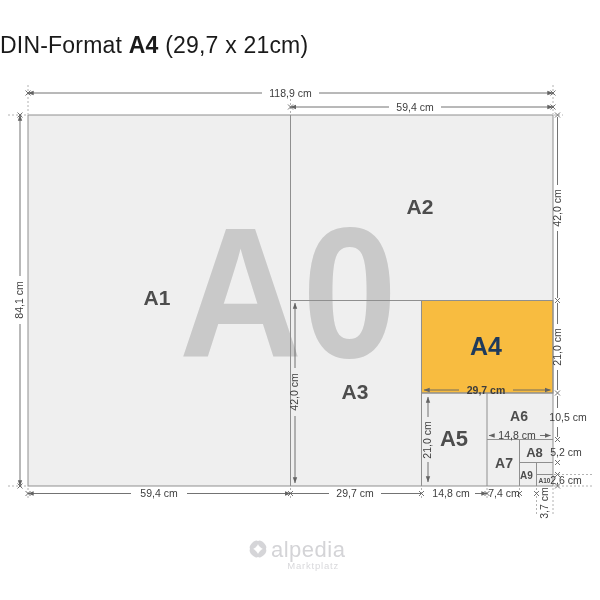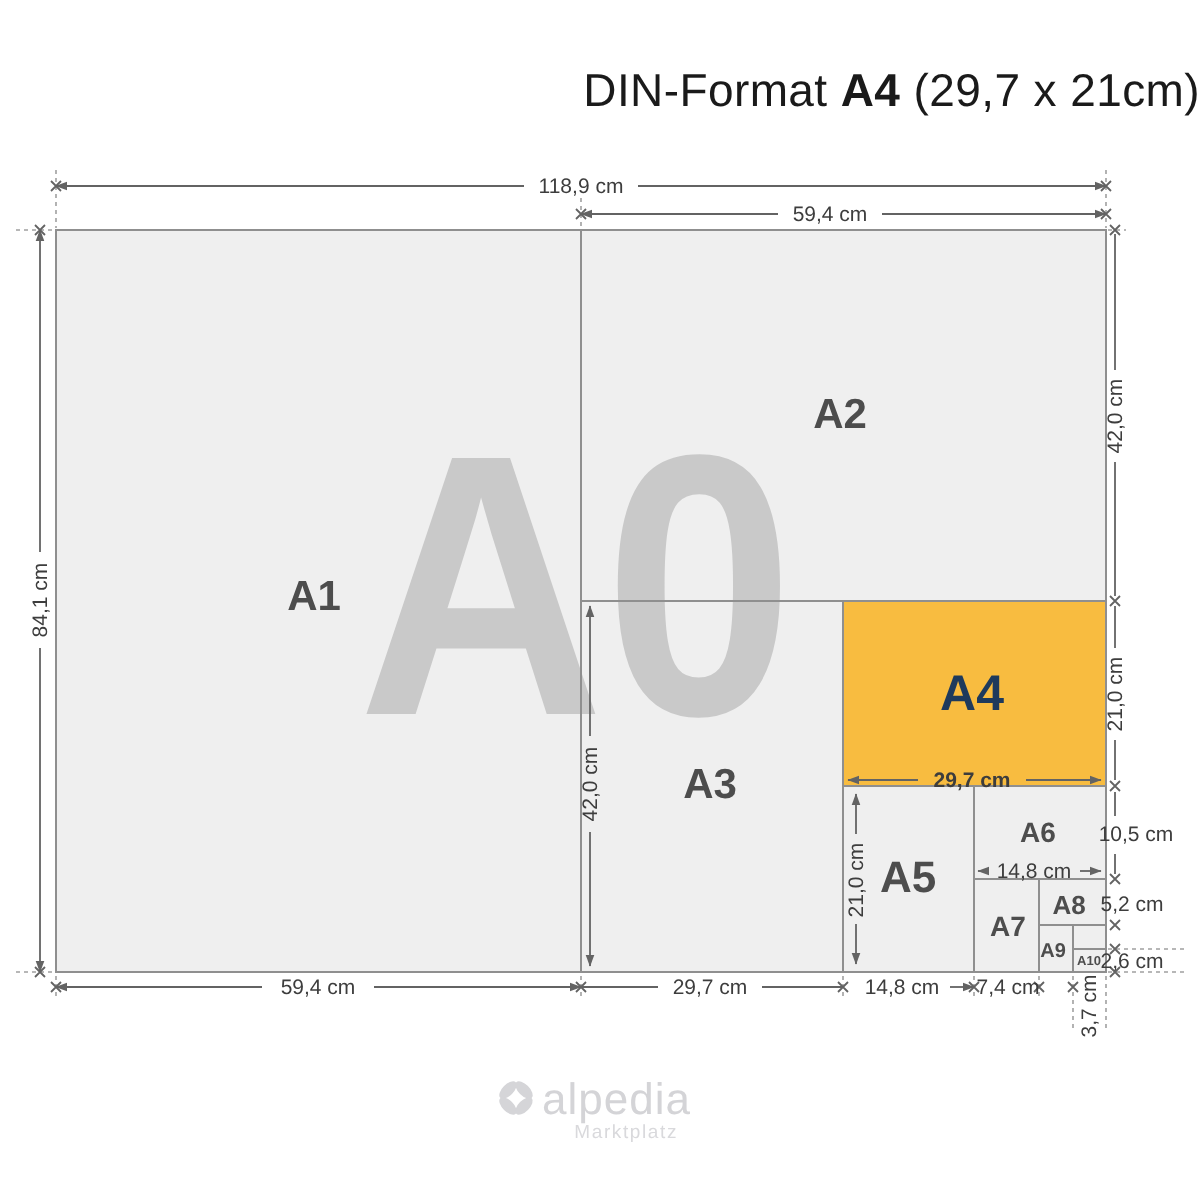--- a/index.html
+++ b/index.html
@@ -1,17 +1,17 @@
 <!DOCTYPE html>
 <html><head>
 <meta charset="utf-8">
 <style>
   html, body { margin:0; padding:0; background:#ffffff; width:600px; height:600px; overflow:hidden; }
   body { font-family:"Liberation Sans", sans-serif; position:relative; }
-  .title { position:absolute; top:32px; left:0; width:600px; text-align:right;
+  .title { position:absolute; top:32px; left:0; width:600px; text-align:left;
            font-size:23px; color:#1a1a1a; letter-spacing:0.2px; }
   .title b { font-weight:700; }
   svg.diagram { position:absolute; top:0; left:0; }
   svg text { font-family:"Liberation Sans", sans-serif; }
   .dimtxt { font-size:10.5px; fill:#3d3d3d; }
   .fmt    { font-weight:700; fill:#4d4d4d; }
   .border { stroke:#8f8f8f; stroke-width:1; fill:none; }
   .dim    { stroke:#636363; stroke-width:0.9; fill:none; }
   .dot    { stroke:#a0a0a0; stroke-width:0.8; fill:none; stroke-dasharray:2 2; }
   .xt     { stroke:#636363; stroke-width:0.9; }

